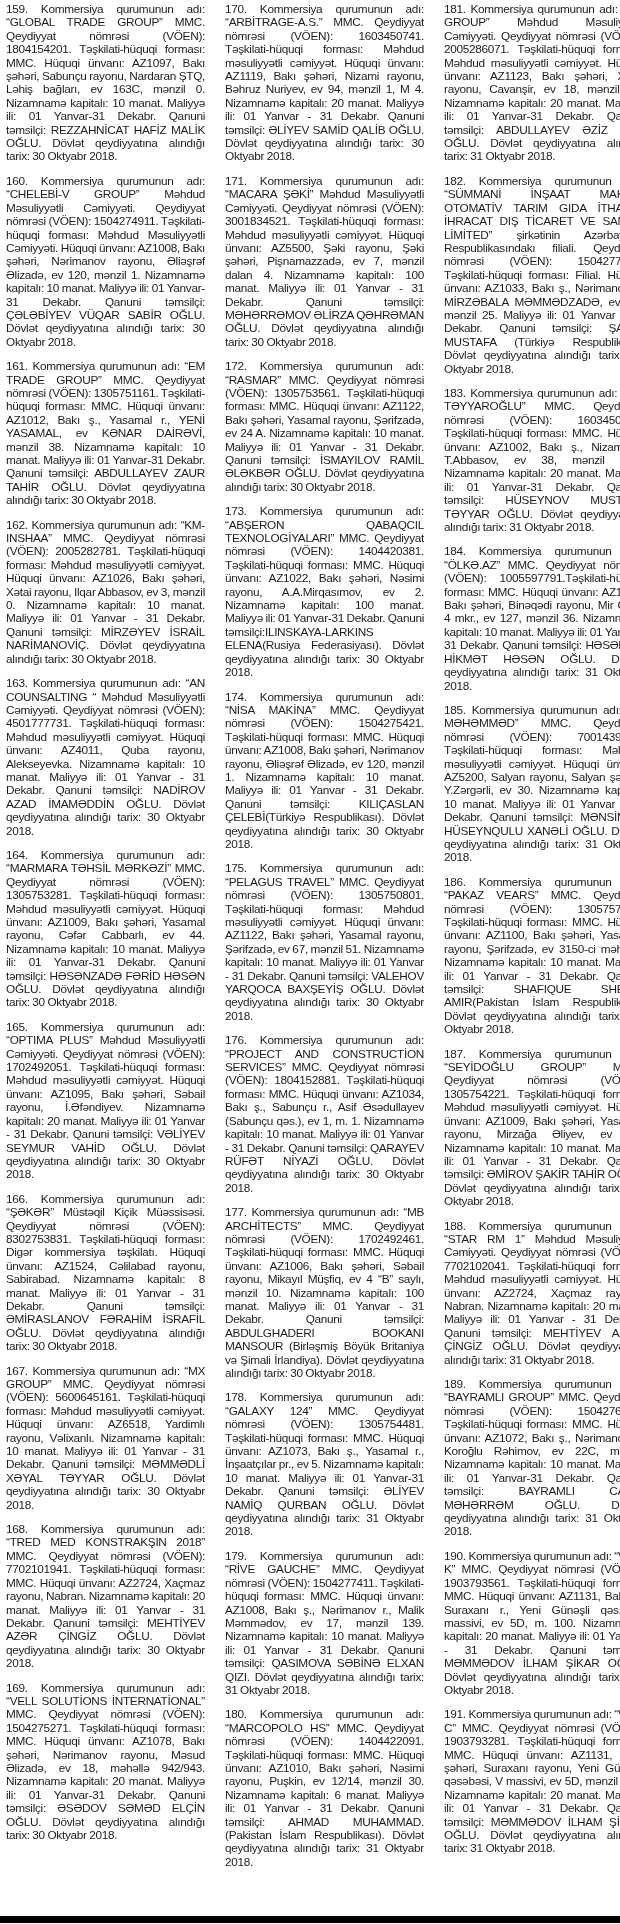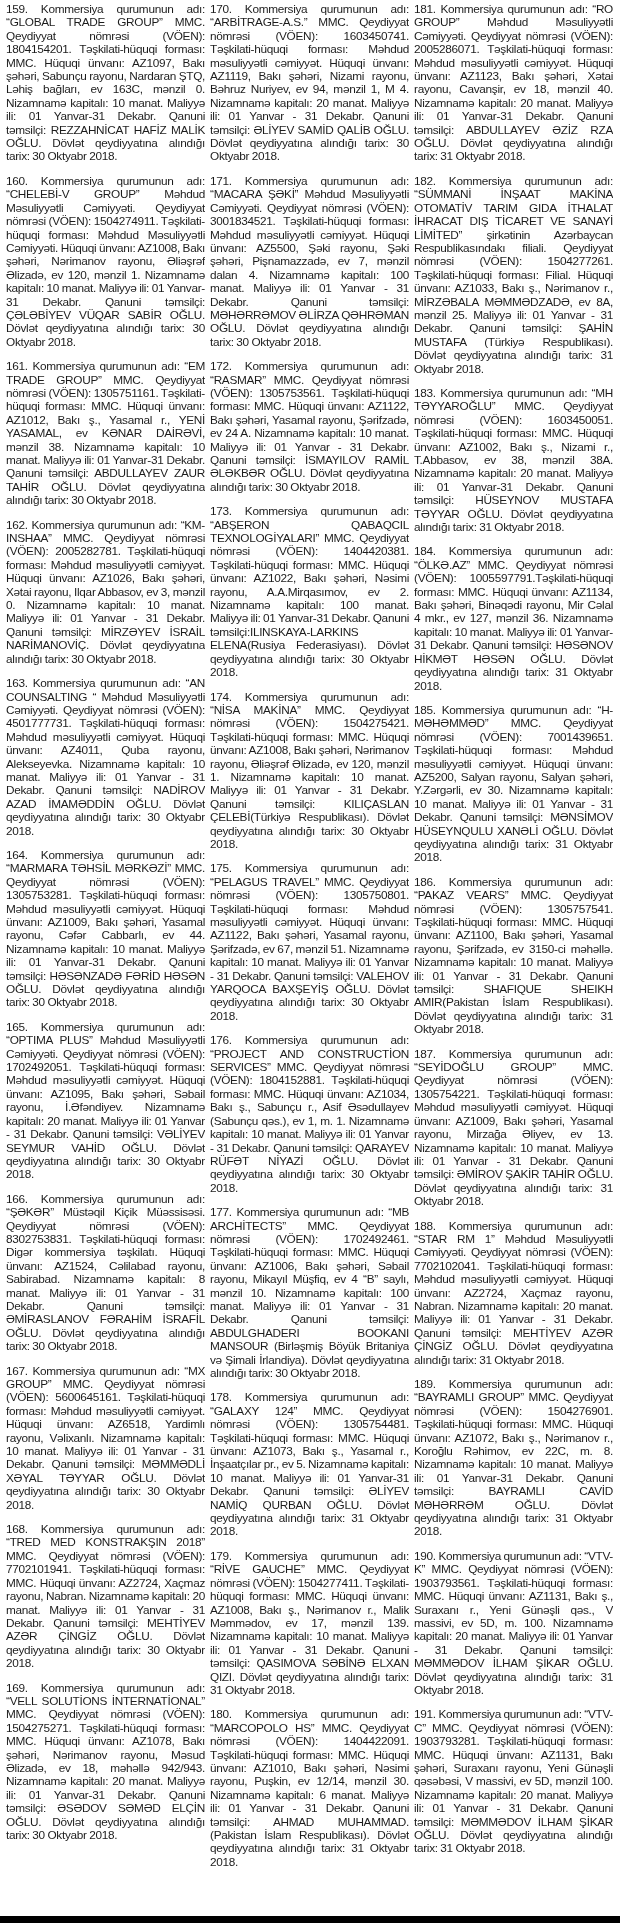--- a/index.html
+++ b/index.html
@@ -11,21 +11,21 @@
     position: relative;
     width: 620px;
     height: 1924px;
     background: #ffffff;
     overflow: hidden;
     font-family: "Liberation Sans", sans-serif;
     color: #1c1c1c;
   }
   .cols {
     display: flex;
-    gap: 5px;
+    gap: 20px;
     padding: 3px 2px 0 6px;
     box-sizing: border-box;
   }
   .col {
     width: 199px;
     flex: 0 0 199px;
     height: 1908px;
     overflow: hidden;
   }
   p.entry {

